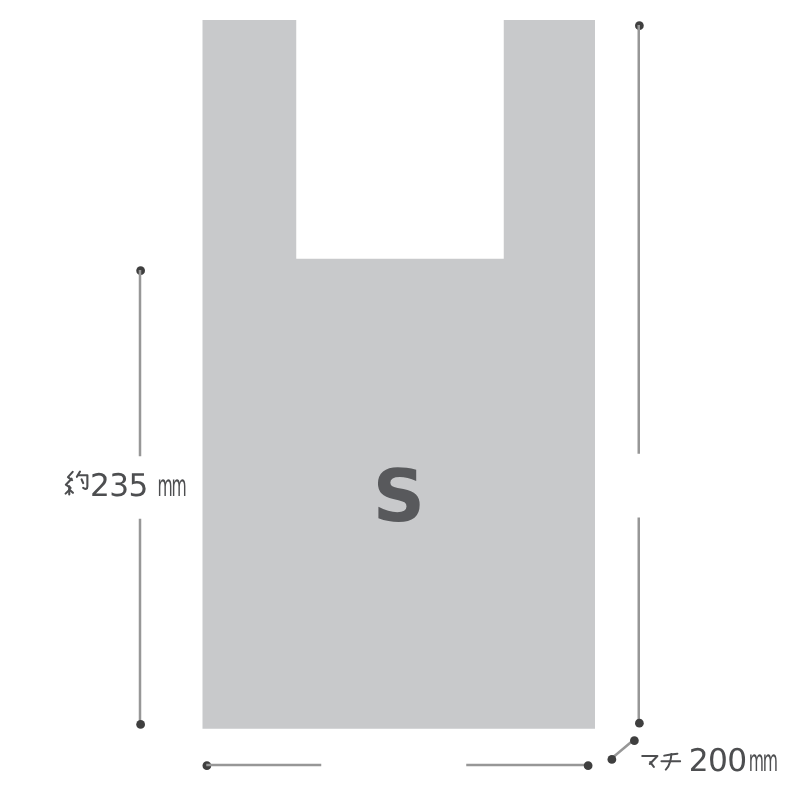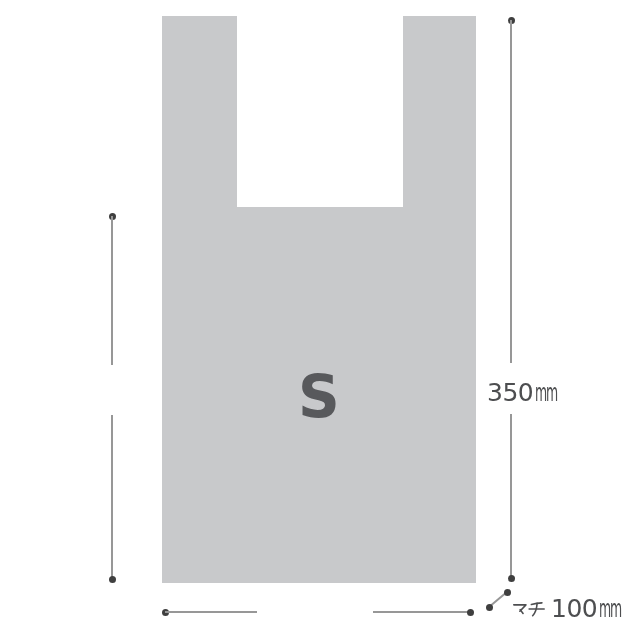--- a/index.html
+++ b/index.html
@@ -41,40 +41,49 @@
 <div class="canvas">
 
   <div class="bag-body"></div>
   <div class="bag-cutout"></div>
   <div class="size-letter">S</div>
 
   <div class="dot" style="left:108.5px;top:212.5px;"></div>
   <div class="vline" style="left:111px;top:216px;height:149px;"></div>
   <div class="vline" style="left:111px;top:415px;height:164px;"></div>
   <div class="dot" style="left:108.5px;top:575.5px;"></div>
+  <div class="dim-label" style="left:51px;top:374px;">
+    <svg class="glyph-svg" width="21" height="21" viewBox="0 0 100 100" aria-label="約">
+      <path stroke-width="8" d="M34,7 L16,27 L32,39"></path>
+      <path stroke-width="8" d="M30,33 L8,56 L26,68"></path>
+      <path stroke-width="8" d="M21,62 L21,93"></path>
+      <path stroke-width="8" d="M21,76 L7,90"></path>
+      <path stroke-width="8" d="M21,74 L35,87"></path>
+      <path stroke-width="8" d="M62,6 L50,26"></path>
+      <path stroke-width="8" d="M56,20 L90,20 L90,62 C90,74 84,74 74,68"></path>
+      <path stroke-width="8" d="M68,36 L74,50"></path>
+    </svg><span>235</span><span class="unit spaced">mm</span>
+  </div>
 
   <div class="dot" style="left:507.5px;top:16.5px;"></div>
   <div class="vline" style="left:510px;top:20px;height:343px;"></div>
   <div class="vline" style="left:510px;top:414px;height:164px;"></div>
   <div class="dot" style="left:507.5px;top:574.5px;"></div>
-  <div class="dim-label" style="left:487px;top:378px;">
-    <span>350</span><span class="unit">mm</span>
-  </div>
 
   <div class="dot" style="left:161.5px;top:608.5px;"></div>
   <div class="hline" style="left:165px;top:611px;width:92px;"></div>
   <div class="hline" style="left:373px;top:611px;width:97px;"></div>
   <div class="dot" style="left:466.5px;top:608.5px;"></div>
 
   <div class="dline" style="left:489px;top:606px;width:23px;transform:rotate(-40deg);"></div>
   <div class="dot" style="left:485.5px;top:603.5px;"></div>
   <div class="dot" style="left:503.5px;top:588.5px;"></div>
   <div class="dim-label" style="left:512px;top:594px;">
     <svg class="glyph-svg" width="33" height="16" viewBox="0 0 200 100" style="margin-right:6px;" aria-label="マチ">
       <path stroke-width="10" d="M8,24 L84,24 L46,64"></path>
       <path stroke-width="10" d="M48,54 L66,78"></path>
       <path stroke-width="10" d="M118,22 Q150,14 184,12"></path>
       <path stroke-width="10" d="M104,50 L198,50"></path>
       <path stroke-width="10" d="M154,14 C152,42 148,70 126,92"></path>
-    </svg><span>100</span><span class="unit">mm</span>
+    </svg><span>200</span><span class="unit">mm</span>
   </div>
 
 </div>
 
 </body></html>

